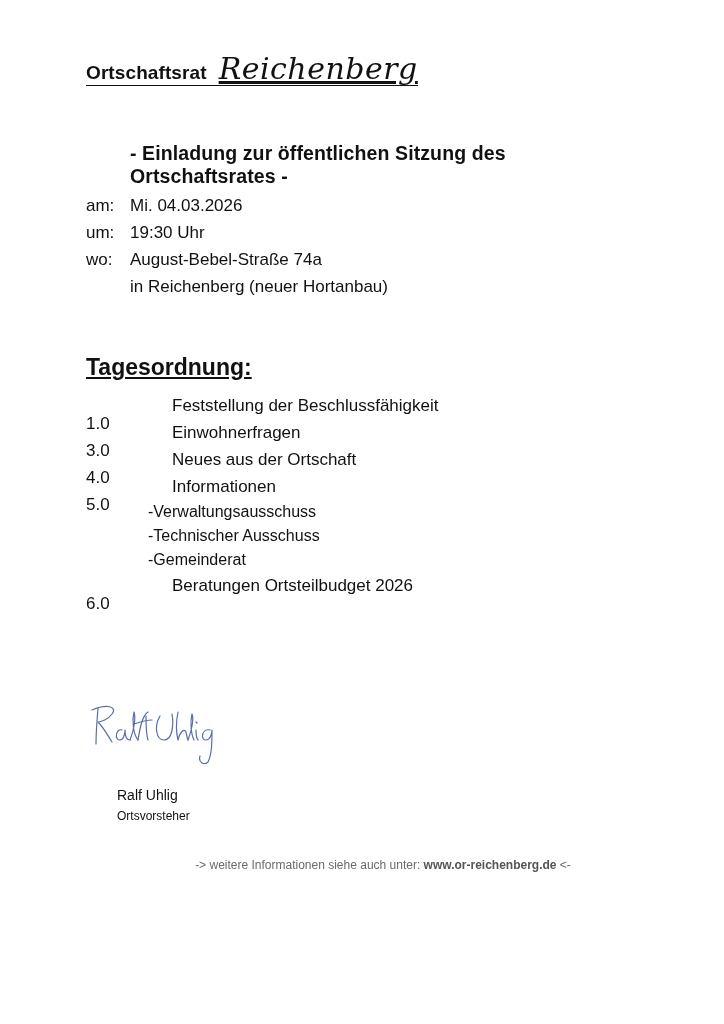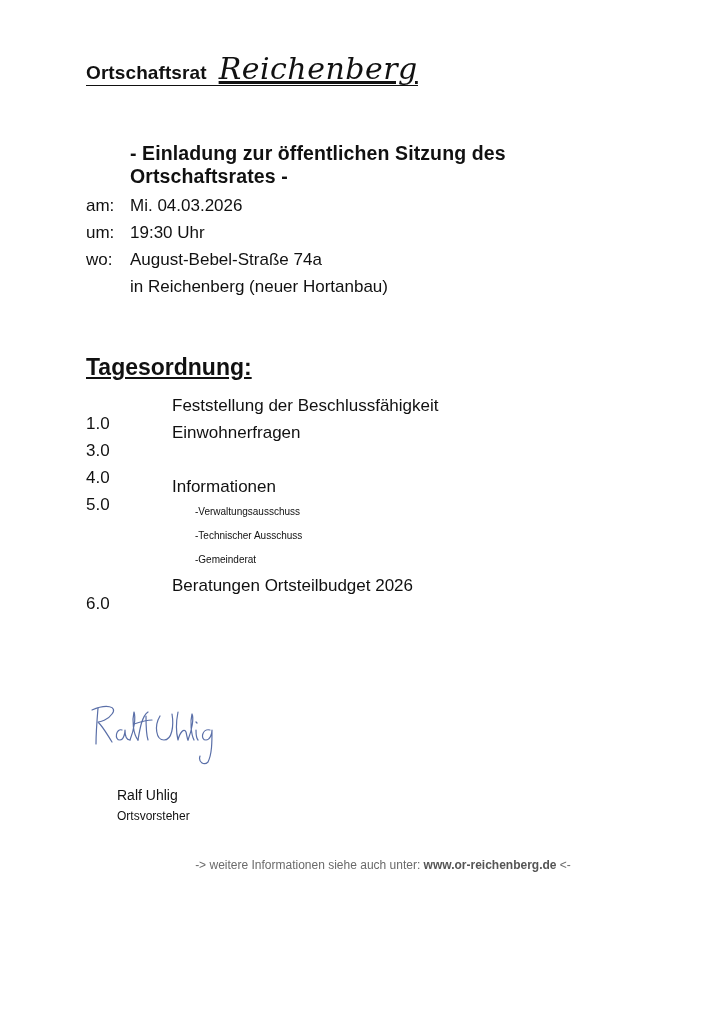--- a/index.html
+++ b/index.html
@@ -35,21 +35,21 @@
     .meta .val { }
 
     .agenda-title {
       position: absolute; left: 86px; top: 354px;
       font-weight: bold; font-size: 23px; text-decoration: underline;
     }
 
     .agenda { position: absolute; left: 86px; top: 392px; font-size: 17px; }
     .agenda .item { display: flex; height: 27px; line-height: 27px; }
     .agenda .num { width: 86px; margin-top: 18px; }
-    .agenda .sub { margin-left: 109px; font-size: 10px; height: 24px; line-height: 24px; }
+    .agenda .sub { margin-left: 62px; font-size: 16px; height: 24px; line-height: 24px; }
 
     .signature { position: absolute; left: 88px; top: 700px; width: 140px; height: 70px; }
 
     .signer { position: absolute; left: 86px; top: 784px; margin-left: 31px; }
     .signer .name { font-size: 14px; height: 22px; line-height: 22px; }
     .signer .role { font-size: 12px; height: 20px; line-height: 20px; }
 
     .footer {
       position: absolute; left: 6px; width: 724px; top: 858px; text-align: center;
       font-size: 12px; color: #6a6a6a; padding-left: 30px; box-sizing: border-box;
@@ -93,20 +93,21 @@
     <div class="item">
       <span class="num">1.0</span>
       <span>Feststellung der Beschlussfähigkeit</span>
     </div>
     <div class="item">
       <span class="num">3.0</span>
       <span>Einwohnerfragen</span>
     </div>
     <div class="item">
       <span class="num">4.0</span>
+      <span>Neues aus der Ortschaft</span>
     </div>
     <div class="item">
       <span class="num">5.0</span>
       <span>Informationen</span>
     </div>
     <div class="sub">-Verwaltungsausschuss</div>
     <div class="sub">-Technischer Ausschuss</div>
     <div class="sub">-Gemeinderat</div>
     <div class="item">
       <span class="num">6.0</span>

